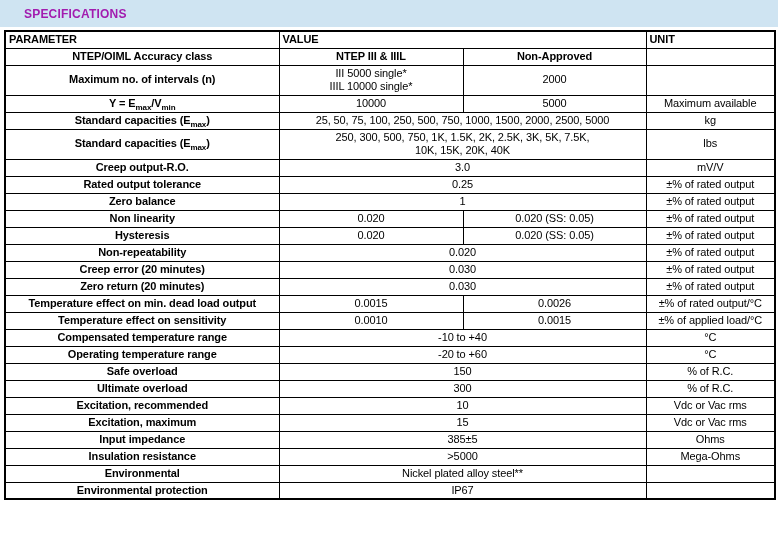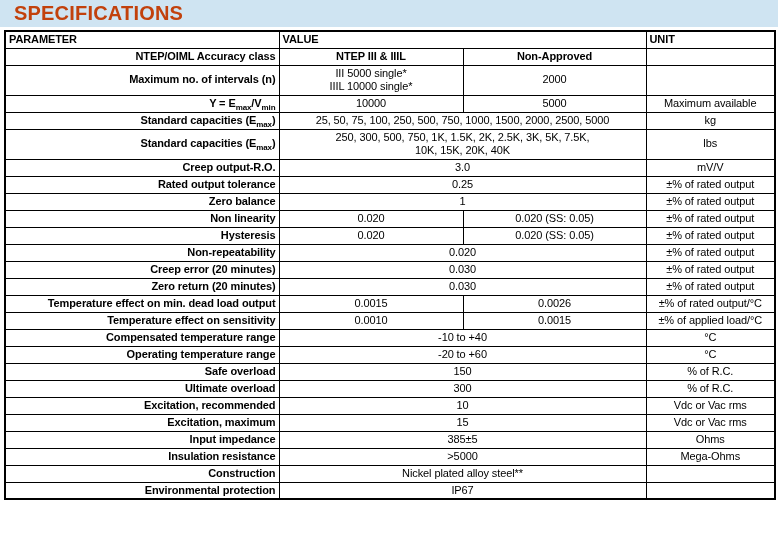--- a/index.html
+++ b/index.html
@@ -13,25 +13,25 @@
     color: #000;
   }
   .title-band {
     width: 778px;
     height: 27px;
     background: #cfe4f2;
     display: flex;
     align-items: center;
   }
   .title-band .title-text {
-    font-size: 20px;
+    font-size: 12px;
     font-weight: bold;
     letter-spacing: 0.2px;
-    padding-left: 14px;
-    color: #c2410c;
+    padding-left: 24px;
+    color: #a21caf;
   }
   .table-wrap {
     margin: 3px 4px 0 4px;
   }
   table.spec-table {
     width: 770px;
     border-collapse: collapse;
     table-layout: fixed;
     border: 2.5px solid #000;
     padding-left: 47px;
@@ -55,21 +55,21 @@
     text-align: left;
     padding-left: 5px;
     font-weight: bold;
   }
   th.value-h, th.unit-h {
     text-align: left;
     font-weight: bold;
     margin-left: 36px;
   }
   td.param-cell {
-    text-align: right;
+    text-align: center;
     padding-left: 5px;
     font-weight: bold;
   }
   td.param-cell sub {
     font-size: 8px;
     font-weight: bold;
     line-height: 0;
   }
   td.value-cell {
     text-align: center;
@@ -223,21 +223,21 @@
           <td class="param-cell">Input impedance</td>
           <td class="value-cell" colspan="2">385±5</td>
           <td class="unit-cell">Ohms</td>
         </tr>
         <tr>
           <td class="param-cell">Insulation resistance</td>
           <td class="value-cell" colspan="2">&gt;5000</td>
           <td class="unit-cell">Mega-Ohms</td>
         </tr>
         <tr>
-          <td class="param-cell">Construction</td>
+          <td class="param-cell">Environmental</td>
           <td class="value-cell" colspan="2">Nickel plated alloy steel**</td>
           <td class="unit-cell"></td>
         </tr>
         <tr>
           <td class="param-cell">Environmental protection</td>
           <td class="value-cell" colspan="2">IP67</td>
           <td class="unit-cell"></td>
         </tr>
       </tbody>
   </table>

